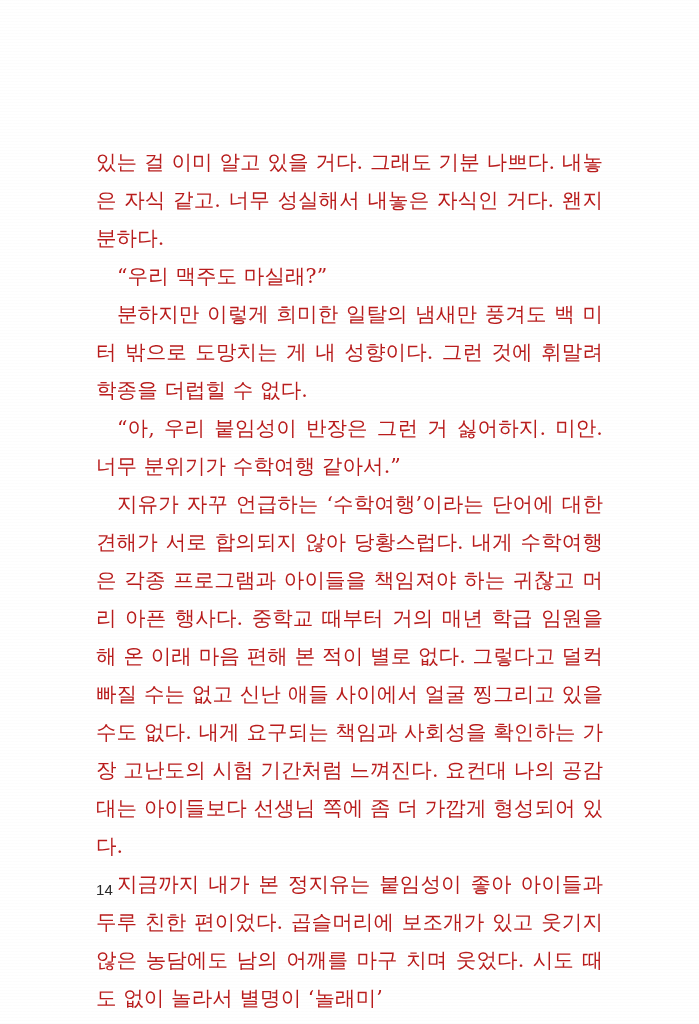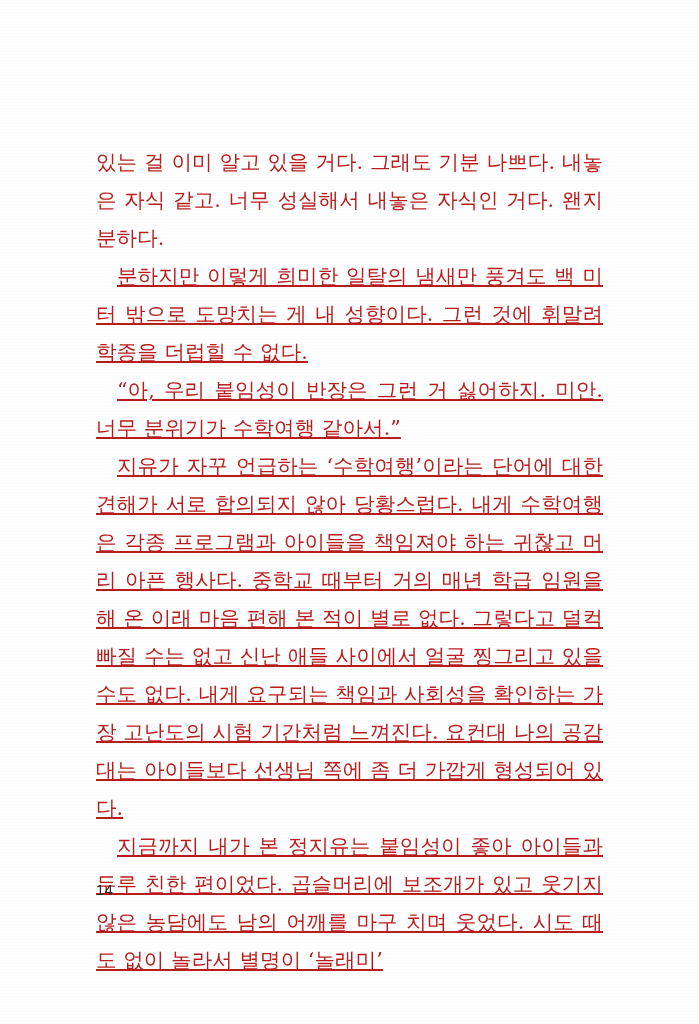--- a/index.html
+++ b/index.html
@@ -40,21 +40,20 @@
     font-size: 20.5px;
     line-height: 38px;
     text-align: justify;
     text-justify: inter-character;
     word-break: break-all;
     letter-spacing: 0.1px;
     font-weight: 400;
   }
   .para.indent {
     text-indent: 21px;
-    text-decoration: underline;
   }
   
   .para:after {
     content: "";
     display: inline-block;
     width: 100%;
   }
   .para.no-stretch:after { display: none; }
 
   
@@ -88,20 +87,21 @@
 </style>
 </head>
 <body>
 
 <div class="page">
 
   <div class="text-column">
 
     <p class="para no-stretch">있는 걸 이미 알고 있을 거다. 그래도 기분 나쁘다. 내놓은 자식 같고. 너무 성실해서 내놓은 자식인 거다. 왠지 분하다.</p>
 
+    <p class="para dialogue">“우리 맥주도 마실래?”</p>
 
 
     <p class="para indent no-stretch">분하지만 이렇게 희미한 일탈의 냄새만 풍겨도 백 미터 밖으로 도망치는 게 내 성향이다. 그런 것에 휘말려 학종을 더럽힐 수 없다.</p>
 
     <p class="para indent no-stretch">“아, 우리 붙임성이 반장은 그런 거 싫어하지. 미안. 너무 분위기가 수학여행 같아서.”</p>
 
     <p class="para indent no-stretch">지유가 자꾸 언급하는 ‘수학여행’이라는 단어에 대한 견해가 서로 합의되지 않아 당황스럽다. 내게 수학여행은 각종 프로그램과 아이들을 책임져야 하는 귀찮고 머리 아픈 행사다. 중학교 때부터 거의 매년 학급 임원을 해 온 이래 마음 편해 본 적이 별로 없다. 그렇다고 덜컥 빠질 수는 없고 신난 애들 사이에서 얼굴 찡그리고 있을 수도 없다. 내게 요구되는 책임과 사회성을 확인하는 가장 고난도의 시험 기간처럼 느껴진다. 요컨대 나의 공감대는 아이들보다 선생님 쪽에 좀 더 가깝게 형성되어 있다.</p>
 
     <p class="para indent no-stretch">지금까지 내가 본 정지유는 붙임성이 좋아 아이들과 두루 친한 편이었다. 곱슬머리에 보조개가 있고 웃기지 않은 농담에도 남의 어깨를 마구 치며 웃었다. 시도 때도 없이 놀라서 별명이 ‘놀래미’</p>
 

